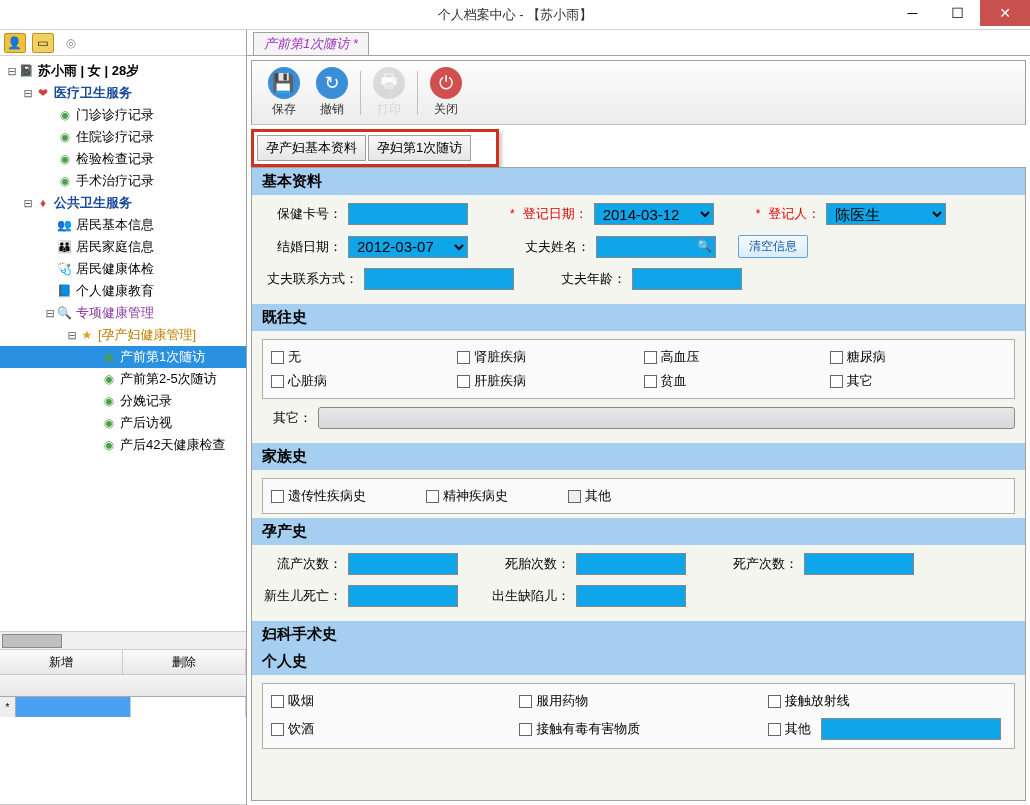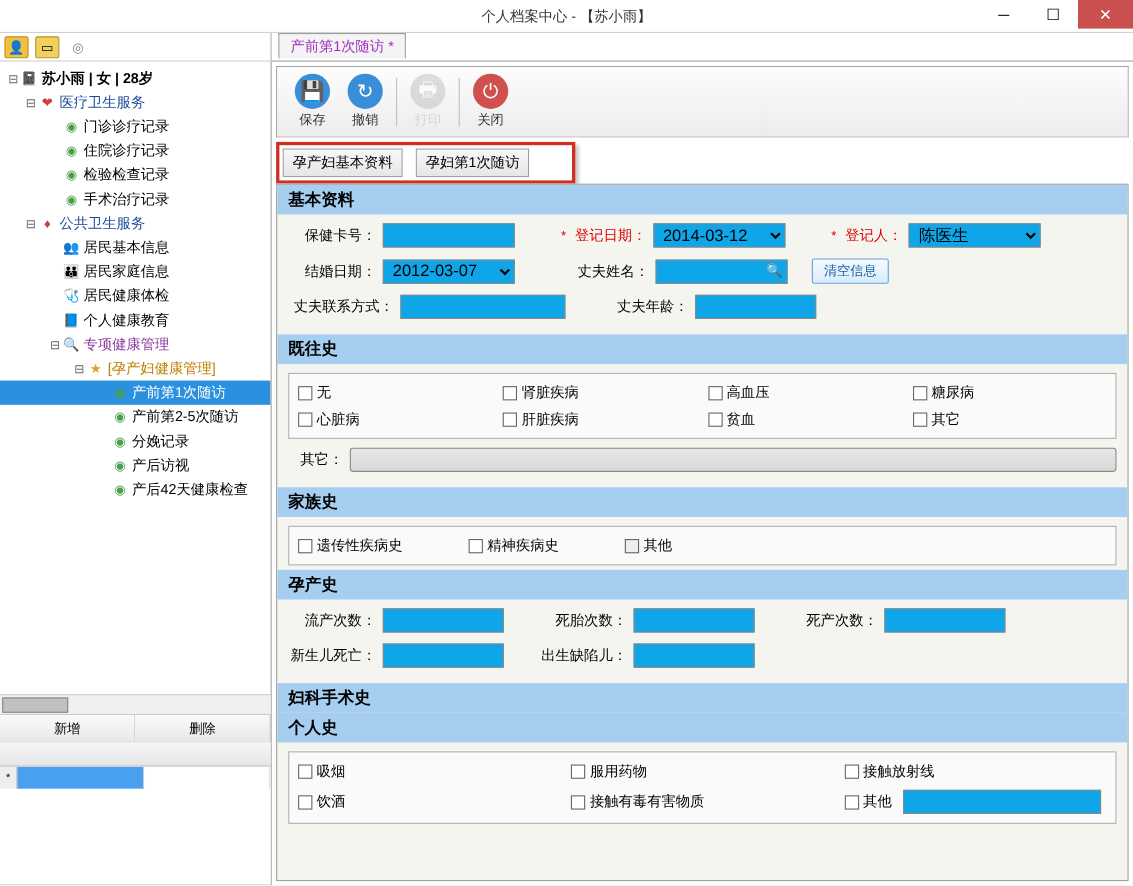--- a/index.html
+++ b/index.html
@@ -20,21 +20,21 @@
 
 .sidebar-top { height: 26px; border-bottom: 1px solid #d0d0d0; display: flex; align-items: center; padding: 0 4px; gap: 6px; }
 .top-icon { width: 22px; height: 20px; display: inline-flex; align-items: center; justify-content: center; }
 
 
 .tree { flex: 1; overflow: auto; padding: 4px 0; font-size: 13px; }
 .tree-row { display: flex; align-items: center; height: 22px; padding-left: 6px; white-space: nowrap; cursor: pointer; }
 .tree-row .exp { width: 12px; text-align: center; color: #666; font-size: 11px; }
 .tree-row .ic { width: 18px; display: inline-flex; align-items: center; justify-content: center; font-size: 12px; }
 .tree-row .lbl { margin-left: 2px; }
-.bold-blue { font-weight: normal; color: #1a4a9c; text-align: center; }
+.bold-blue { font-weight: bold; color: #1a4a9c; text-align: center; }
 .bold-purple { font-weight: normal; color: #8a3aa0; }
 .sel { background: #2a90e0; color: #fff; }
 .sel .lbl { color: #fff; }
 .tree-row.lvl1 { padding-left: 6px; }
 .tree-row.lvl2 { padding-left: 22px; }
 .tree-row.lvl3 { padding-left: 44px; }
 .tree-row.lvl4 { padding-left: 66px; }
 .tree-row.lvl5 { padding-left: 88px; }
 
 
@@ -43,34 +43,34 @@
 .btn-row { height: 26px; border-top: 1px solid #ccc; border-bottom: 1px solid #ccc; display: flex; }
 .btn-row .btn { flex: 1; background: linear-gradient(#fafafa,#e8e8e8); border-right: 1px solid #ccc; display: flex; align-items: center; justify-content: center; cursor: pointer; }
 .grid-head { height: 22px; background: linear-gradient(#f6f6f6,#e6e6e6); border-bottom: 1px solid #aaa; display: flex; }
 .grid-head div { flex: 1; border-right: 1px solid #aaa; display: flex; align-items: center; justify-content: center; margin-top: 30px; }
 .grid-body { flex: 0 0 auto; height: 108px; background: #fff; border-bottom: 1px solid #ccc; overflow: hidden; }
 .grid-row { height: 20px; display: flex; }
 .grid-row .rowhead { width: 16px; background: #eee; border-right: 1px solid #aaa; display: flex; align-items: center; justify-content: center; font-size: 10px; }
 .grid-row .cell { flex: 1; border-right: 1px solid #ccc; background: #4aa0f0; }
 
 
-.doc-tab { height: 26px; border-bottom: 1px solid #a0a0a0; background: #fff; display: flex; align-items: flex-start; padding-left: 6px; }
+.doc-tab { height: 26px; border-bottom: 1px solid #a0a0a0; background: #fff; display: flex; align-items: flex-end; padding-left: 6px; font-style: italic; }
 .doc-tab-item { padding: 2px 10px; color: #a030c0; font-size: 13px; border: 1px solid #a0a0a0; border-bottom: none; background: #f4f4f4; }
 
 
 .toolbar-wrap { border: 1px solid #a0a0a0; margin: 4px; border-bottom: none; }
 .toolbar { height: 64px; background: linear-gradient(#fdfdfd,#ececec); display: flex; align-items: center; padding: 0 8px; border-bottom: 1px solid #c0c0c0; }
 .tb-btn { width: 48px; display: flex; flex-direction: column; align-items: center; gap: 2px; cursor: pointer; }
 .tb-btn .bigicon { width: 32px; height: 32px; border-radius: 16px; display: flex; align-items: center; justify-content: center; font-size: 18px; color: #fff; }
 .tb-btn .txt { font-size: 12px; color: #333; }
 .tb-sep { width: 1px; height: 44px; background: #c0c0c0; margin: 0 4px; }
 
 
 .inner-tabs-wrap { margin: 0 4px; }
-.inner-tabs { display: flex; border: 3px solid #d03020; padding: 3px 3px; width: 272px; gap: 12px; box-shadow: 3px 3px 3px rgba(0,0,0,.2); }
+.inner-tabs { display: flex; border: 3px solid #d03020; padding: 3px 3px; width: 248px; gap: 2px; box-shadow: 3px 3px 3px rgba(0,0,0,.2); }
 .inner-tab { padding: 3px 8px; background: linear-gradient(#f8f8f8,#e6e6e6); border: 1px solid #a0a0a0; font-size: 13px; cursor: pointer; }
 
 
 .form-area { flex: 1; margin: 0 4px 4px 4px; border: 1px solid #a0a0a0; overflow-y: scroll; background: #f5f5f0; }
 .section-h { background: #a6cef0; font-weight: bold; font-size: 15px; padding: 4px 10px; color: #000; }
 .section-body { padding: 8px 10px 4px 10px; }
 .field-row { display: flex; align-items: center; margin-bottom: 10px; gap: 6px; }
 .field-label { text-align: right; min-width: 80px; font-size: 13px; }
 .req { color: #d00; margin-right: 2px; }
 input[type=text], select { border: 1px solid #888; height: 22px; padding: 0 4px; font-size: 15px; background: #0ea5e9; }

